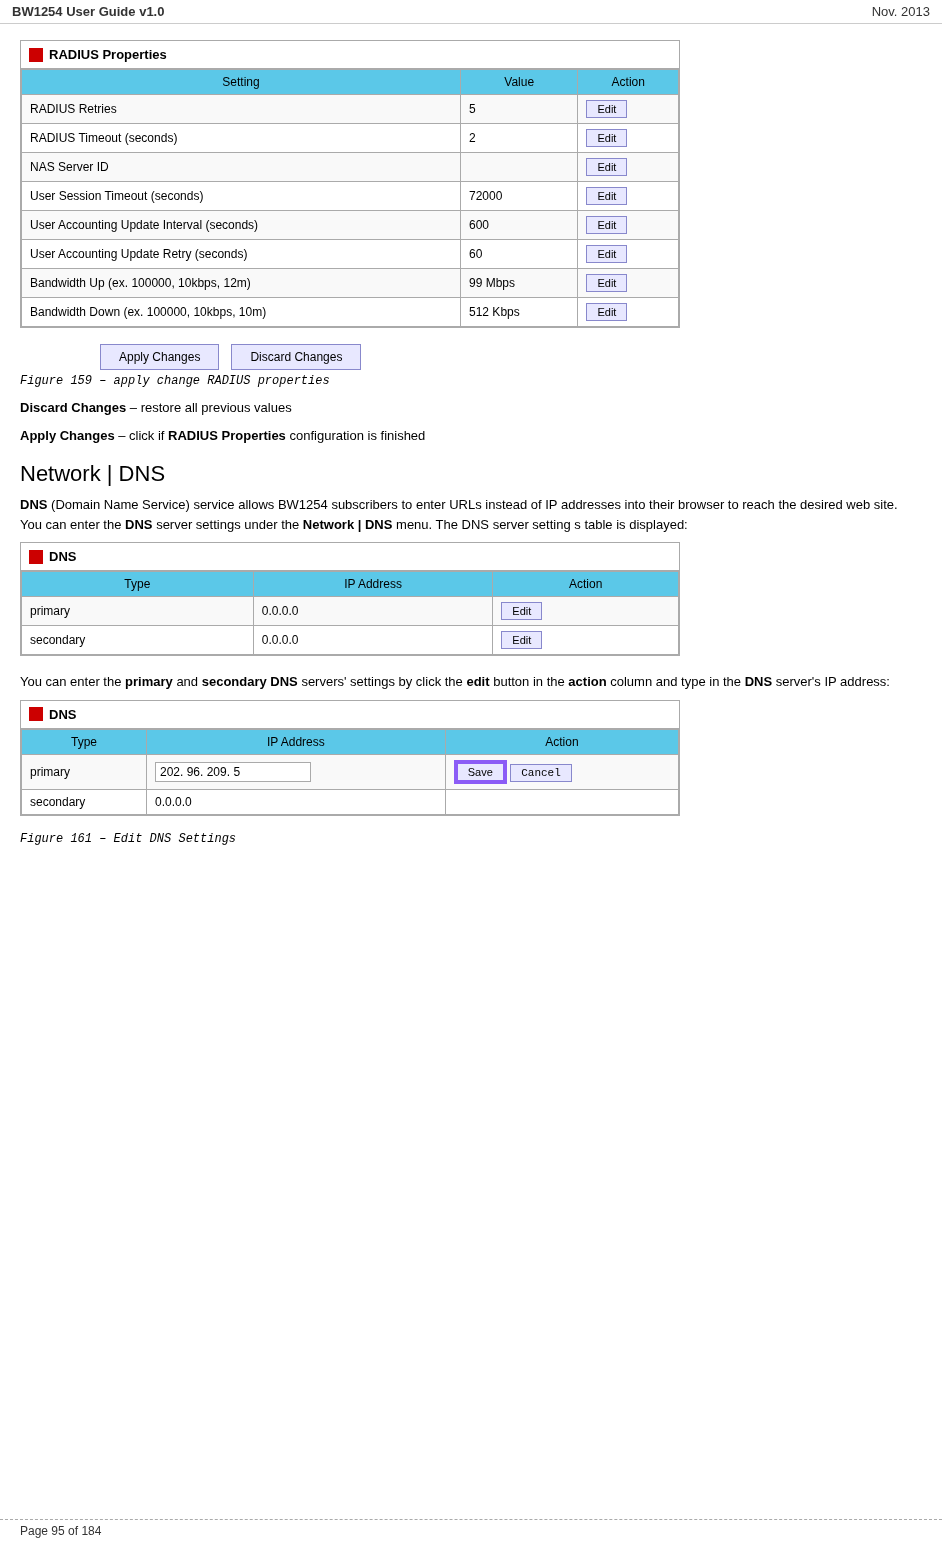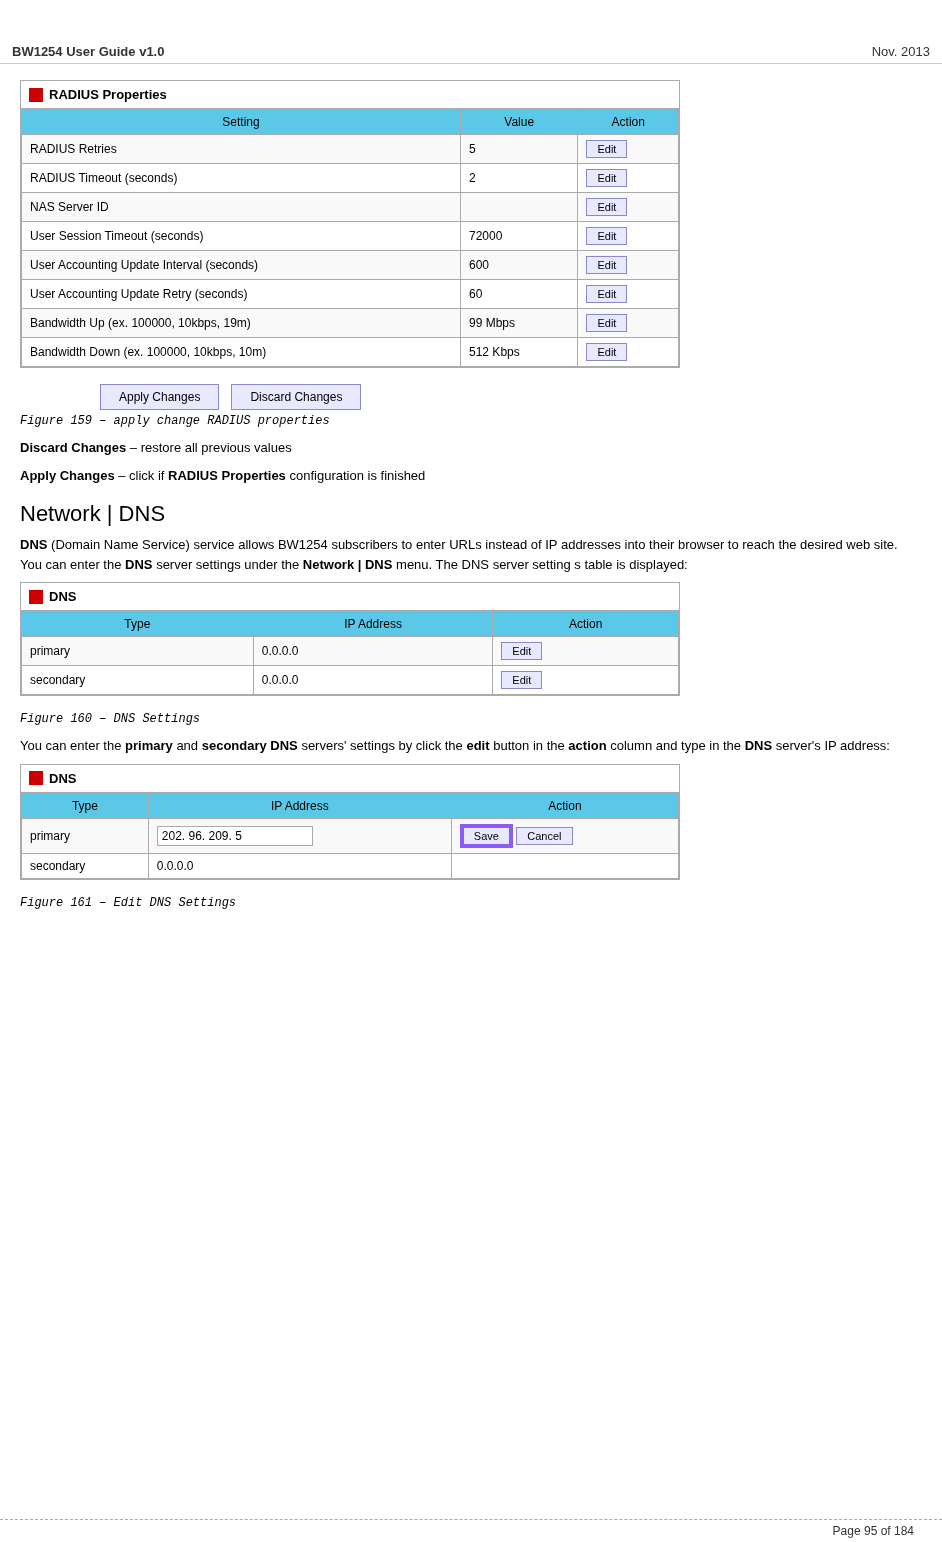--- a/index.html
+++ b/index.html
@@ -13,21 +13,20 @@
       position: relative;
     }
 
     
     .page-header {
       display: flex;
       justify-content: space-between;
       align-items: center;
       padding: 4px 12px;
       border-bottom: 1px solid #ccc;
-      margin-top: 40px;
     }
     .page-header .title { font-size: 13px; font-weight: bold; color: #333; }
     .page-header .date { font-size: 13px; color: #333; }
 
     
     .content {
       padding: 16px 20px;
     }
 
     
@@ -95,20 +94,21 @@
       cursor: pointer;
       color: #000;
     }
     .cancel-btn {
       background: #e8e8ff;
       border: 1px solid #8888cc;
       padding: 2px 10px;
       font-size: 11px;
       cursor: pointer;
       color: #000;
+      font-family: Liberation Mono, monospace;
     }
 
     
     .action-buttons {
       display: flex;
       gap: 12px;
       margin: 12px 0 4px 80px;
     }
     .apply-btn {
       background: #e8e8ff;
@@ -152,23 +152,23 @@
       color: #000;
     }
 
     
     .page-footer {
       position: absolute;
       bottom: 0;
       left: 0;
       right: 0;
       border-top: 1px dashed #aaa;
-      padding: 4px 28px;
+      padding: 4px 20px;
       display: flex;
-      justify-content: flex-end;
+      justify-content: flex-start;
       font-size: 12px;
       color: #333;
     }
 
     
     .dns-input {
       border: 1px solid #aaa;
       padding: 2px 4px;
       font-size: 12px;
       width: 156px;
@@ -222,21 +222,21 @@
       <td>User Accounting Update Interval (seconds)</td>
       <td>600</td>
       <td><button class="edit-btn">Edit</button></td>
     </tr>
           <tr>
       <td>User Accounting Update Retry (seconds)</td>
       <td>60</td>
       <td><button class="edit-btn">Edit</button></td>
     </tr>
           <tr>
-      <td>Bandwidth Up (ex. 100000, 10kbps, 19m)</td>
+      <td>Bandwidth Up (ex. 100000, 10kbps, 12m)</td>
       <td>99 Mbps</td>
       <td><button class="edit-btn">Edit</button></td>
     </tr>
           <tr>
       <td>Bandwidth Down (ex. 100000, 10kbps, 10m)</td>
       <td>512 Kbps</td>
       <td><button class="edit-btn">Edit</button></td>
     </tr>
         </tbody>
     </table>
@@ -288,21 +288,20 @@
     </tr>
           <tr>
       <td>secondary</td>
       <td>0.0.0.0</td>
       <td><button class="edit-btn">Edit</button></td>
     </tr>
         </tbody>
     </table>
   </div>
 
-  <p class="figure-caption">Figure 160 – DNS Settings</p>
 
   <p class="body-text">
     <span>You can enter the </span><b>primary</b><span> and </span><b>secondary DNS</b><span> servers' settings by click the </span><b>edit</b><span> button in the </span><b>action</b><span> column and type in the </span><b>DNS</b><span> server's IP address:</span>
   </p>
 
   <div class="table-container">
     <div class="table-title-row">
       <span class="table-title-icon"></span>
       <span class="table-title-text">DNS</span>
     </div>

